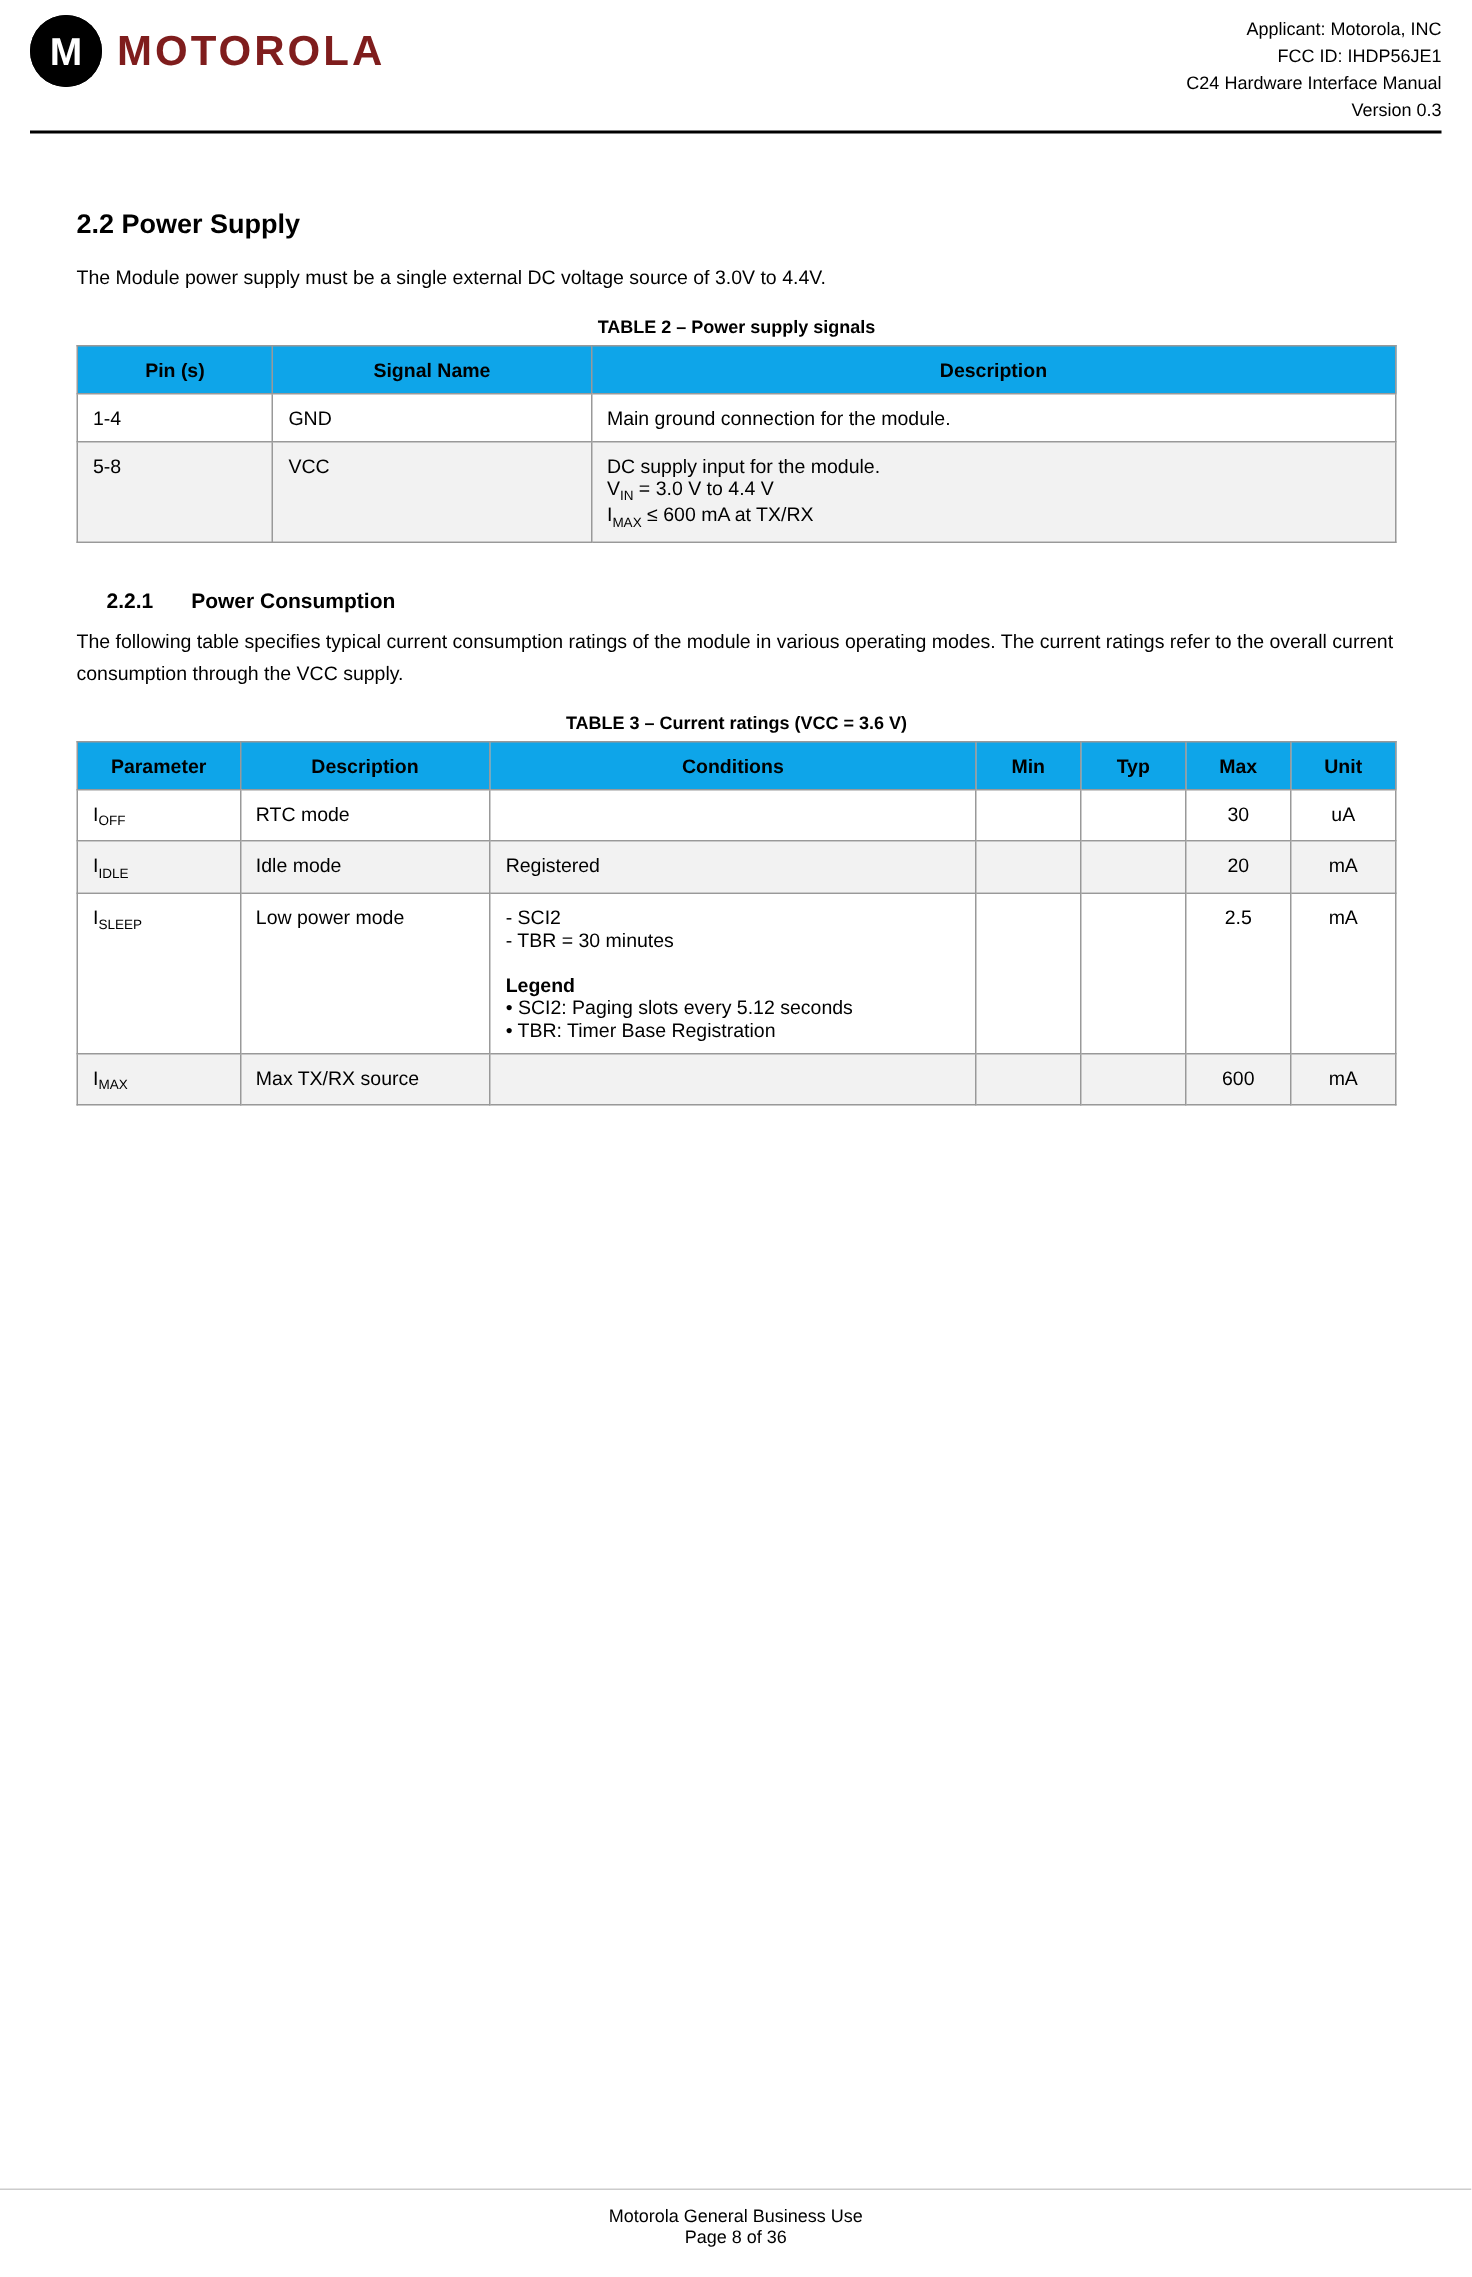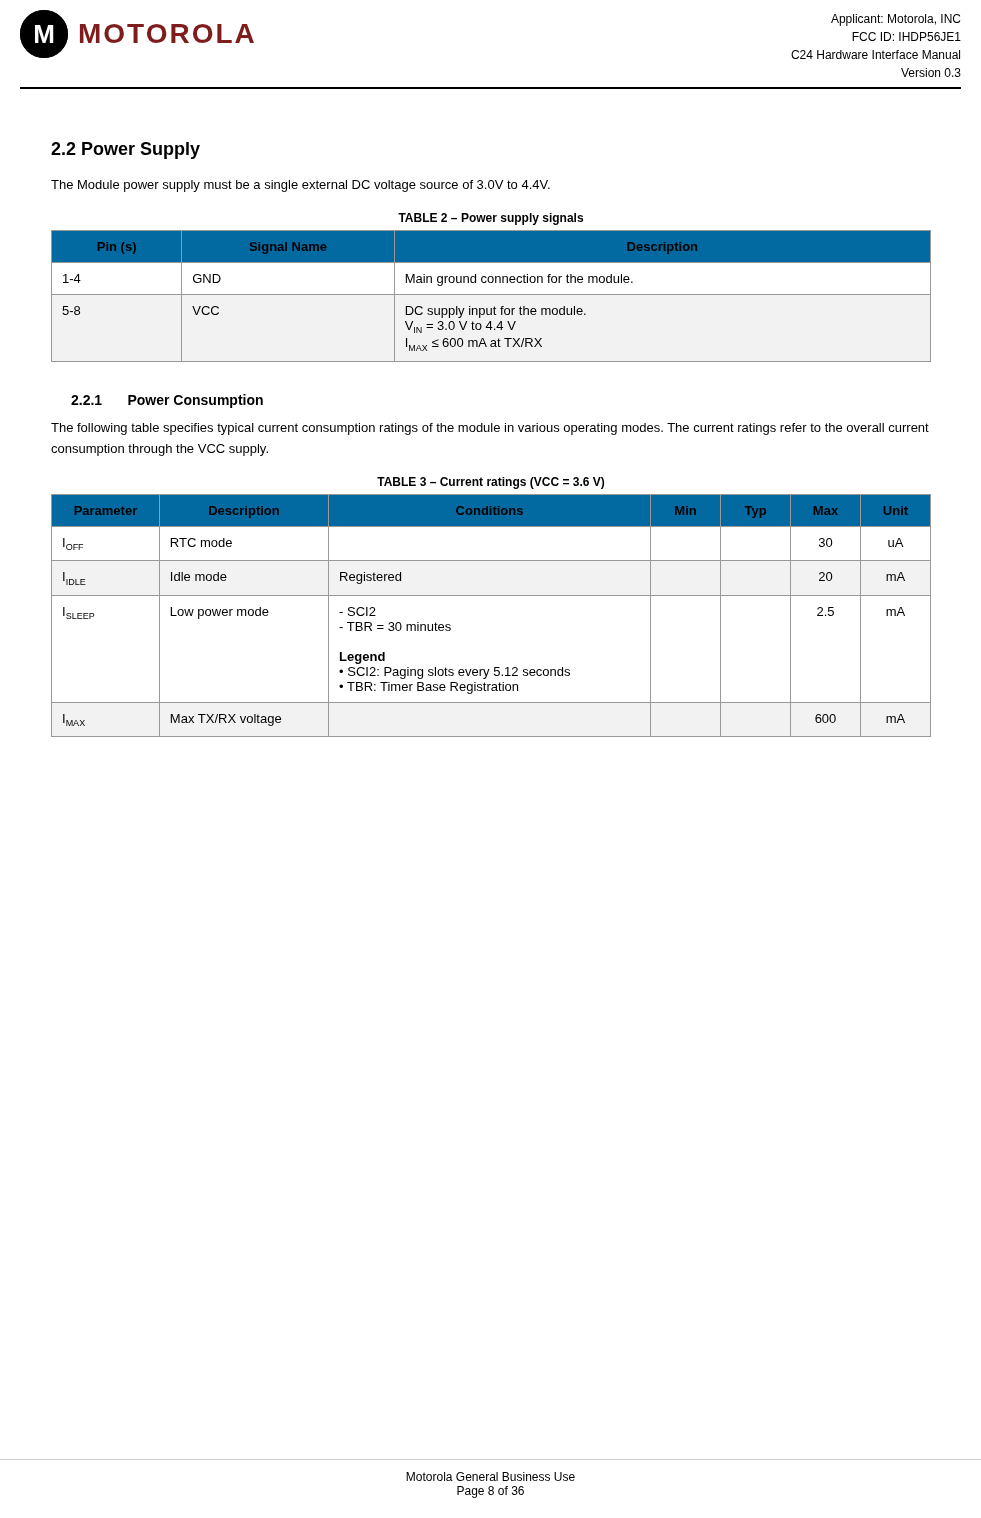--- a/index.html
+++ b/index.html
@@ -73,21 +73,21 @@
       width: 100%;
       border-collapse: collapse;
       font-size: 13px;
     }
     table th, table td {
       border: 1px solid #999;
       padding: 8px 10px;
       vertical-align: top;
     }
     table th {
-      background-color: #0369a1;
+      background-color: #0ea5e9;
       font-weight: bold;
     }
     table tr:nth-child(even) td {
       background-color: #f2f2f2;
     }
     table tr:nth-child(odd) td {
       background-color: #fff;
     }
     .sub-sub-title {
       font-size: 14px;
@@ -207,21 +207,21 @@
       <td>I<sub>SLEEP</sub></td>
       <td>Low power mode</td>
       <td>- SCI2<br>- TBR = 30 minutes<br><br><span style="font-weight:bold">Legend</span><br>• SCI2: Paging slots every 5.12 seconds<br>• TBR: Timer Base Registration</td>
       <td class="narrow-col"></td>
       <td class="narrow-col"></td>
       <td class="narrow-col">2.5</td>
       <td class="narrow-col">mA</td>
     </tr>
         <tr>
       <td>I<sub>MAX</sub></td>
-      <td>Max TX/RX voltage</td>
+      <td>Max TX/RX source</td>
       <td></td>
       <td class="narrow-col"></td>
       <td class="narrow-col"></td>
       <td class="narrow-col">600</td>
       <td class="narrow-col">mA</td>
     </tr>
       </tbody>
   </table>
 
 </div>

